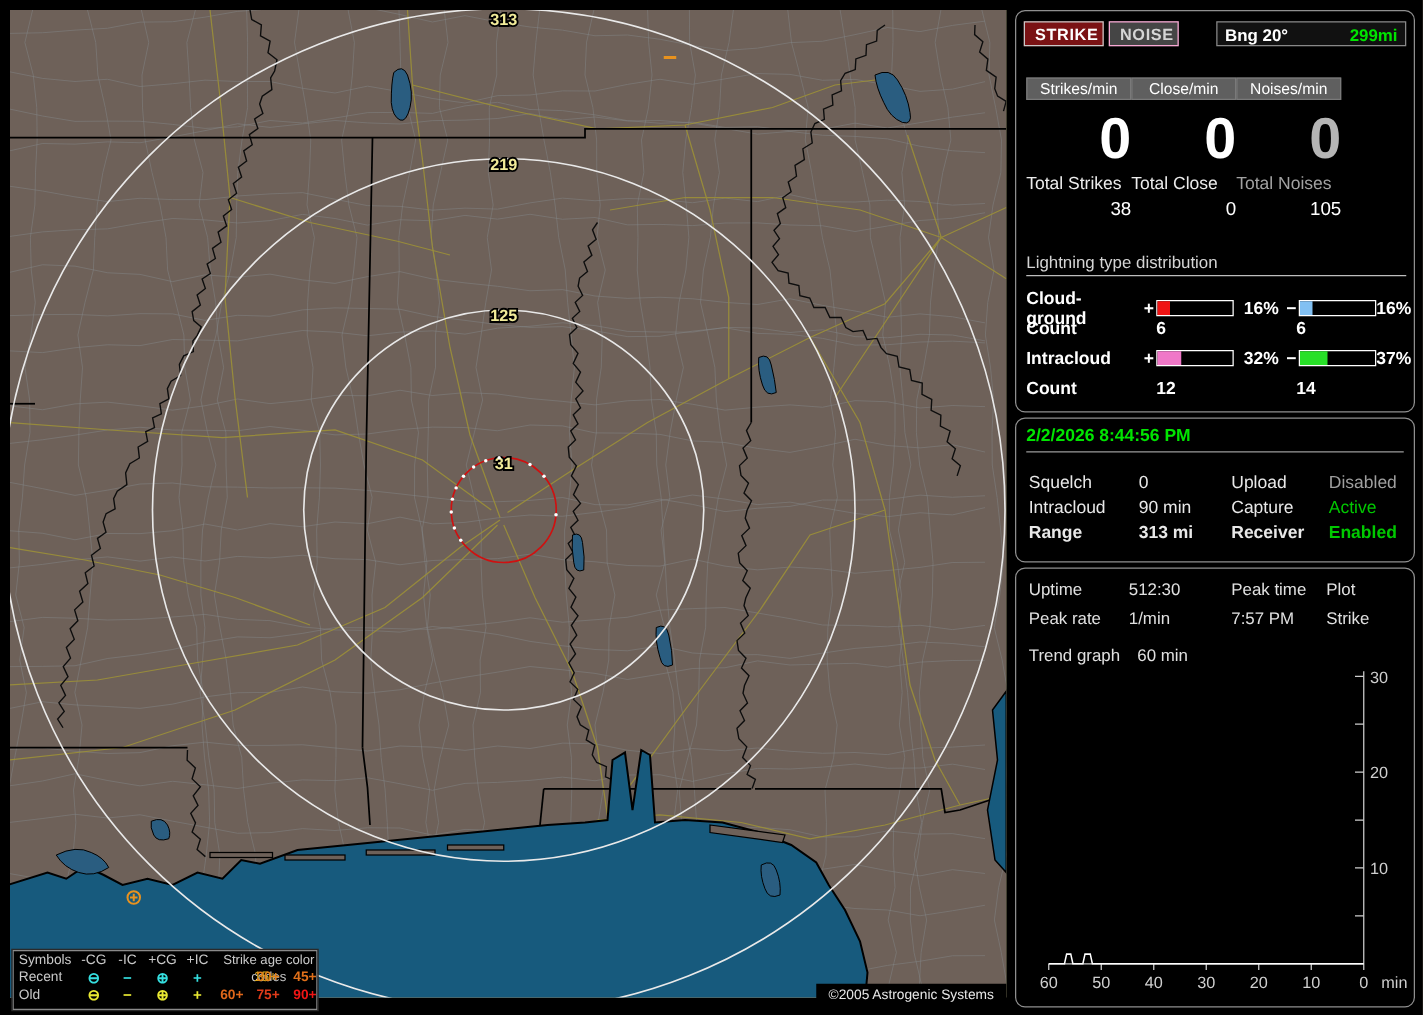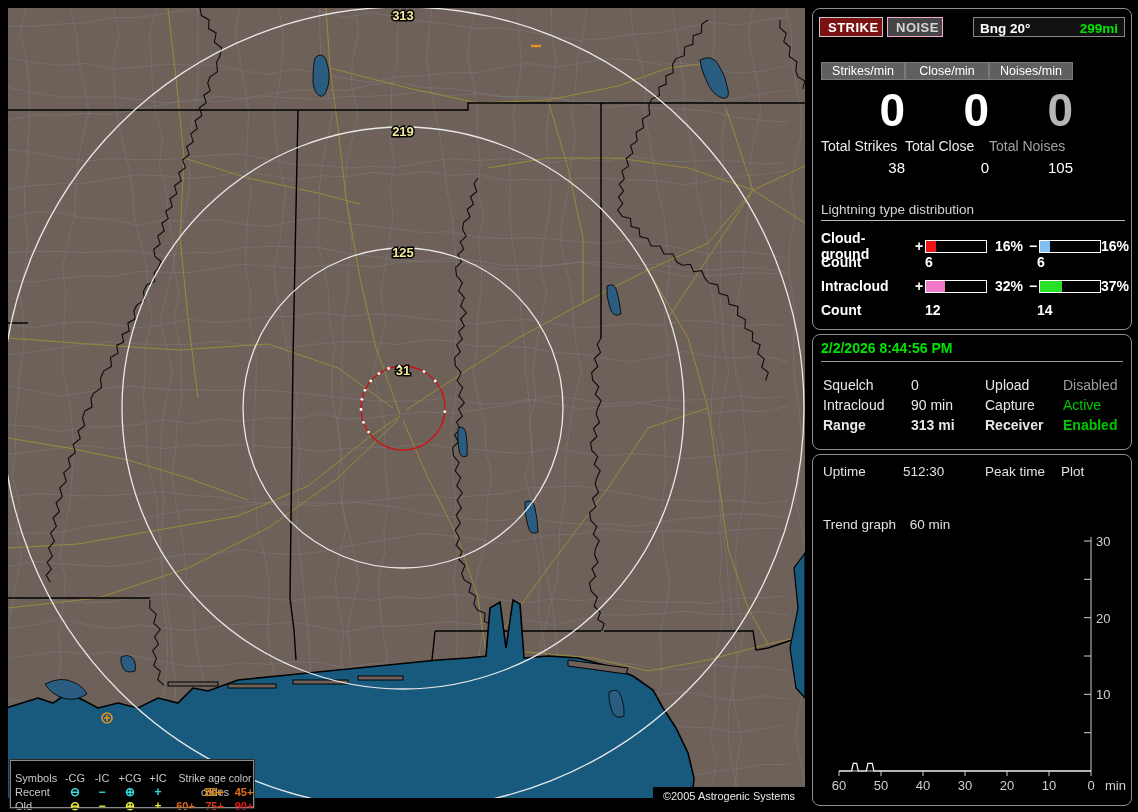--- a/index.html
+++ b/index.html
@@ -3,21 +3,21 @@
 <meta charset="utf-8">
 <style>
   html,body{margin:0;padding:0;background:#000;}
   body{width:1138px;height:812px;position:relative;font-family:"Liberation Sans",sans-serif;overflow:hidden;}
   
   #map-wrap{position:absolute;left:8px;top:8px;width:797px;height:790px;background:#fef9c3;}
   #map-wrap svg{display:block;}
   
   #legend{position:absolute;left:2px;top:752px;width:244px;height:48px;background:#000;
           border:1px solid #8a8a8a;outline:1px solid #2a2a2a;box-sizing:border-box;
-          font-size:11px;color:#c9c9c9;padding:10px 4px;}
+          font-size:11px;color:#c9c9c9;padding:0 4px;}
   .lg-row{display:grid;grid-template-columns:46px 28px 26px 30px 26px 29px 29px 30px;height:14px;line-height:14px;}
   .lg-row span{text-align:center;}
   .lg-row .lg-first{text-align:left;}
   .lg-age-header{grid-column:6/9;text-align:center;font-size:10.5px;}
   .lg-sym{font-size:12px;font-weight:bold;}
   
   #copyright{position:absolute;left:645px;top:779px;width:152px;height:19px;background:#000;
              color:#e8e8e8;font-size:11px;line-height:19px;text-align:center;}
   
   .panel{position:absolute;left:812px;width:320px;background:#000;border:1px solid #8f8f8f;
@@ -290,20 +290,26 @@
     <span class="status-v2" style="color: rgb(0, 200, 0);">Enabled</span>
   </div>
 </div>
 
 <div class="panel" id="p3">
   <div class="trow" style="top:9px;">
     <span>Uptime</span>
     <span>512:30</span>
     <span>Peak time</span>
     <span>Plot</span>
+  </div>
+  <div class="trow" style="top:32px;">
+    <span>Peak rate</span>
+    <span>1/min</span>
+    <span>7:57 PM</span>
+    <span>Strike</span>
   </div>
   <div class="trend-row">
     <span>Trend graph</span>
     <span>60 min</span>
   </div>
   <svg id="trend" width="320" height="352" viewBox="0 0 320 352">
       <line x1="278" y1="82" x2="278" y2="316" stroke="#cfcfcf" stroke-width="1"></line>
       <line x1="26" y1="316" x2="278" y2="316" stroke="#cfcfcf" stroke-width="1"></line>
       <line x1="26" y1="316" x2="26" y2="321" stroke="#cfcfcf" stroke-width="1"></line>
       <text x="26" y="335" fill="#cfcfcf" font-size="13" text-anchor="middle">60</text>

